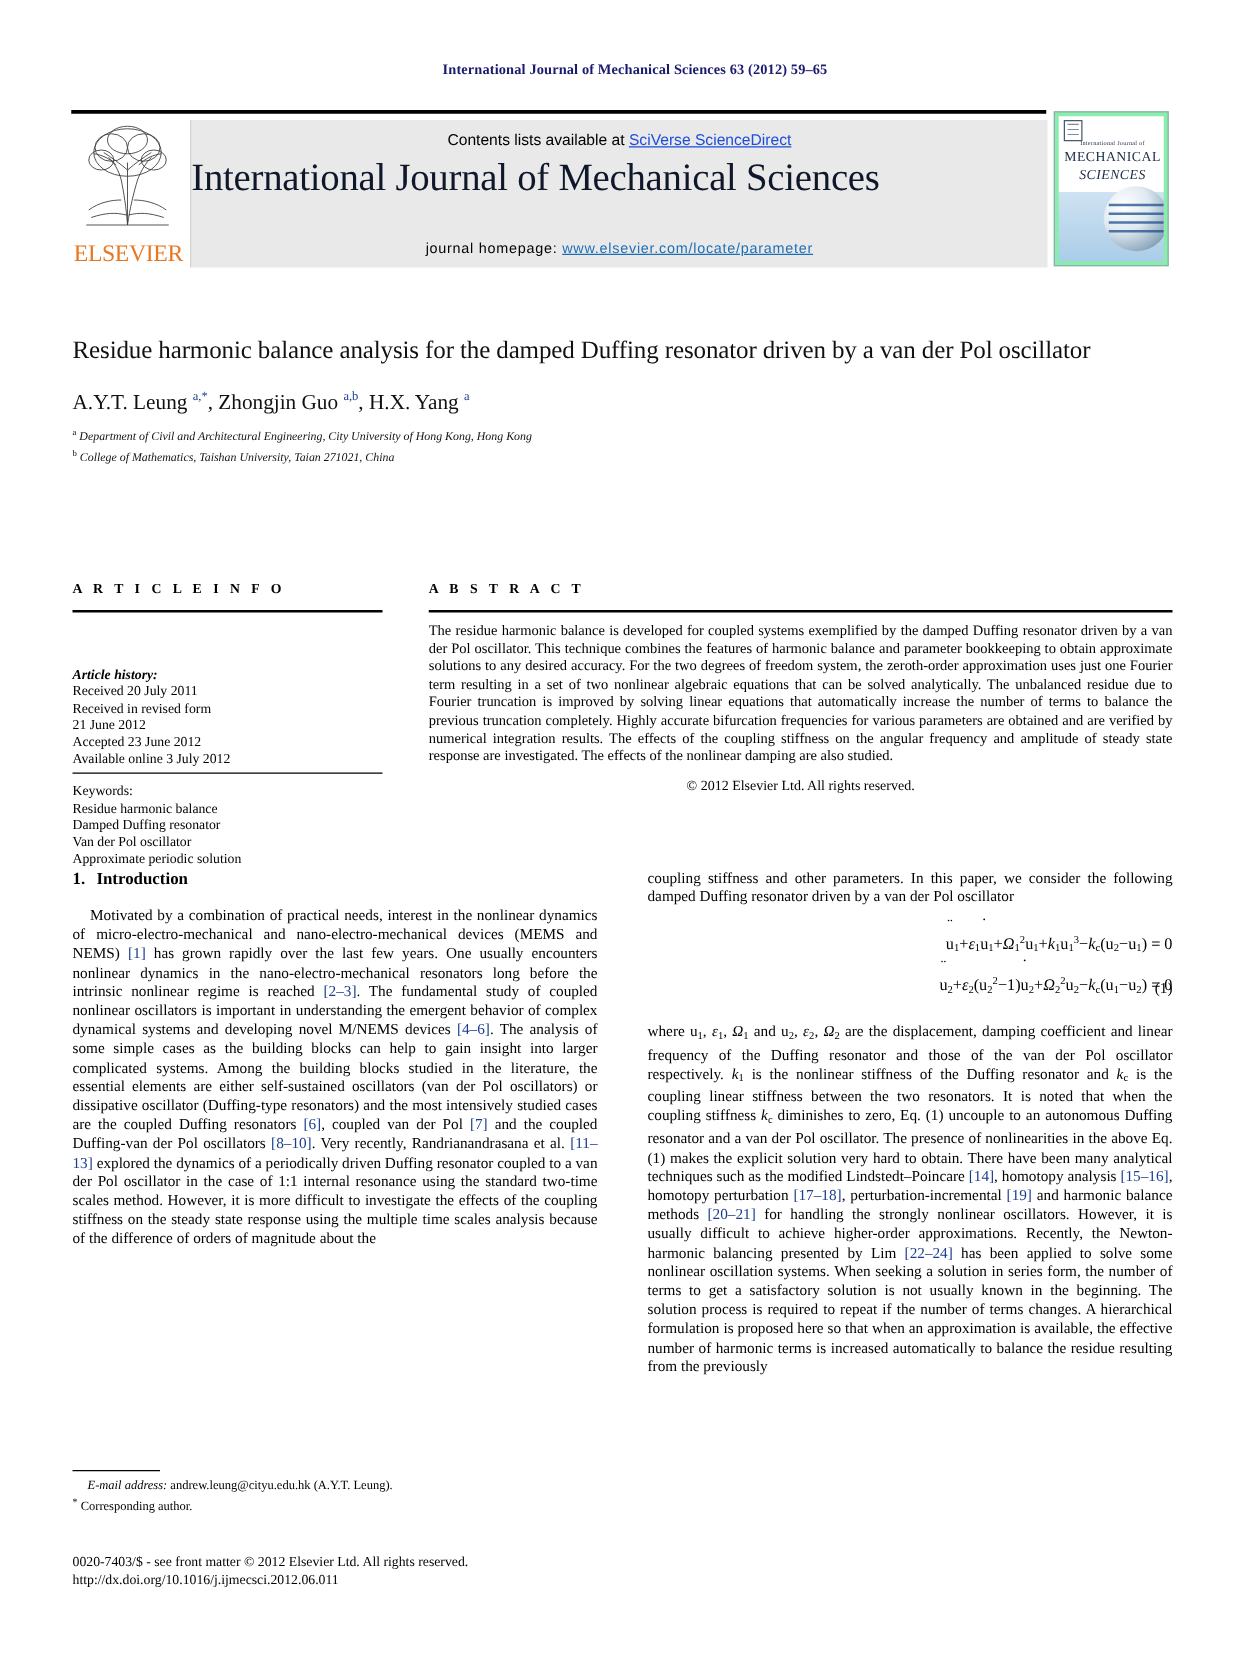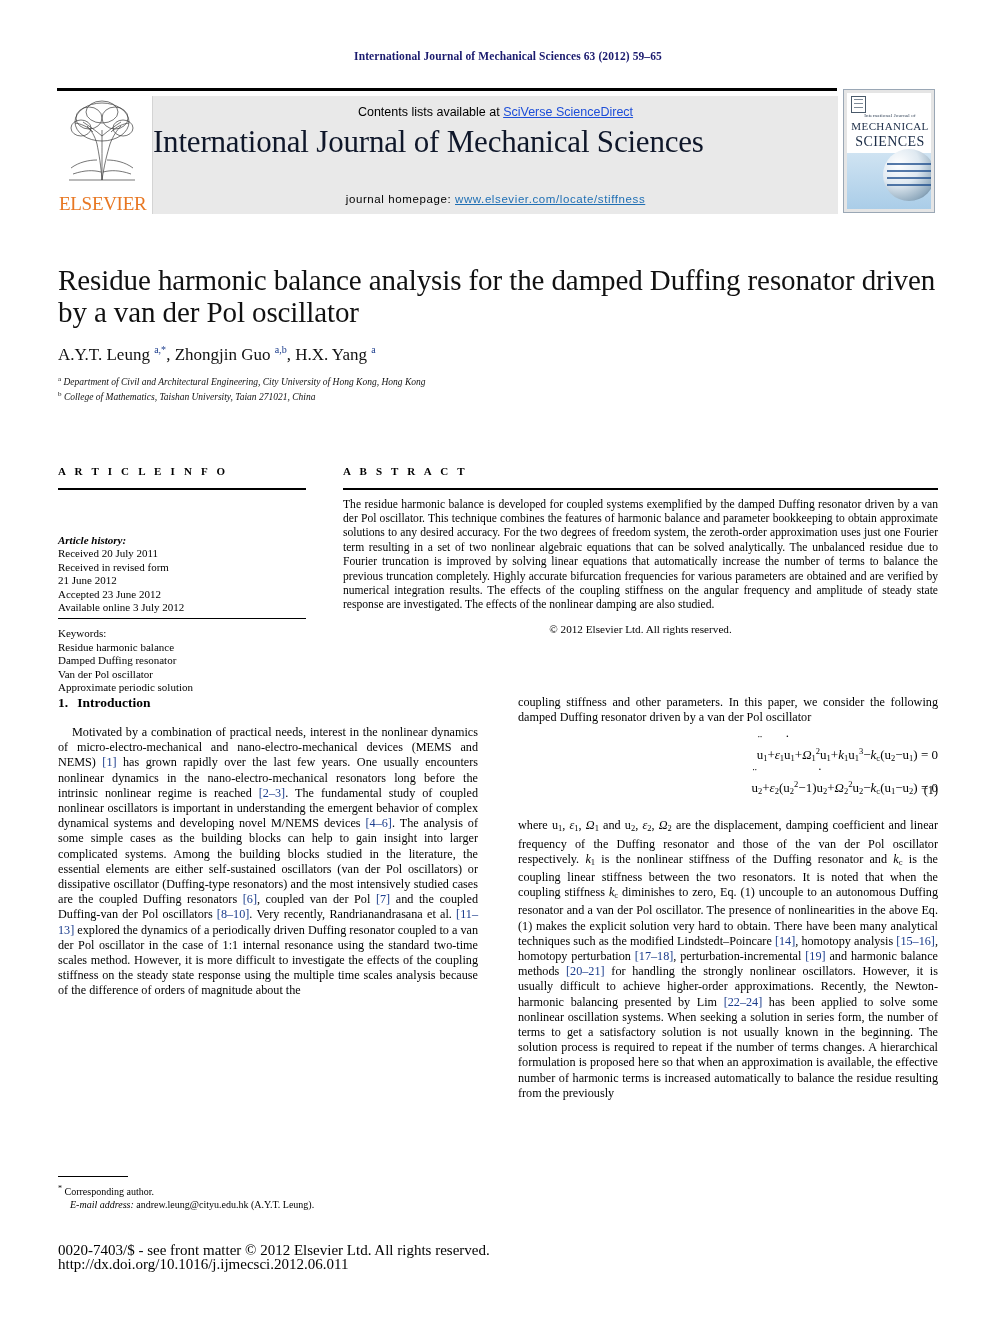--- a/index.html
+++ b/index.html
@@ -129,21 +129,21 @@
     color: #1f6fb4;
   }
 
   
   .cover {
     position: absolute;
     top: 1px;
     left: 786px;
     width: 92px;
     height: 124px;
-    background: #e5e5e5;
+    background: #86efac;
     border: 1px solid #9aa7b5;
     box-sizing: border-box;
     overflow: hidden;
   }
   .cover-inner {
     position: absolute;
     inset: 3px;
     background: linear-gradient(180deg, #ffffff 0%, #ffffff 52%, #cfe3f2 52%, #aacde8 100%);
     overflow: hidden;
   }
@@ -173,21 +173,21 @@
   }
   .cover-t1, .cover-t2 {
     position: absolute;
     left: 0; width: 86px;
     text-align: center;
     font-family: "Liberation Serif", serif;
     color: #1b2c46;
     letter-spacing: .4px;
   }
   .cover-t1 { top: 27px; font-size: 11px; }
-  .cover-t2 { top: 41px; font-size: 14px; }
+  .cover-t2 { top: 41px; font-size: 11px; font-style: italic; }
   .cover-arc {
     position: absolute;
     left: 36px; top: 56px;
     width: 52px; height: 52px;
     border-radius: 50%;
     background: radial-gradient(circle at 30% 30%, #ffffff 0%, #dfe9f1 40%, #8fa9bd 75%, #33506b 100%);
   }
   .cover-lines {
     position: absolute;
     left: 40px; top: 70px; width: 44px;
@@ -202,21 +202,21 @@
 
   
   .title-block {
     position: absolute;
     top: 264px;
     left: 58px;
     width: 880px;
   }
   .paper-title {
     font-family: "Liberation Serif", serif;
-    font-size: 29px;
+    font-size: 20px;
     line-height: 32px;
     color: #111;
     margin: 0;
     font-weight: normal;
     letter-spacing: -0.1px;
   }
   .authors {
     margin-top: 16px;
     font-family: "Liberation Serif", serif;
     font-size: 17px;
@@ -408,21 +408,21 @@
     line-height: 13px;
   }
   .fn sup { font-size: 8px; }
   .fn .em { font-style: italic; }
   .imprint {
     position: absolute;
     top: 1243px;
     left: 58px;
     width: 500px;
     font-family: "Liberation Serif", serif;
-    font-size: 15px;
+    font-size: 11px;
     line-height: 14px;
   }
 </style>
 </head>
 <body>
 
 <div class="page">
 
   <div class="running-head">International Journal of Mechanical Sciences 63 (2012) 59–65</div>
 
@@ -452,21 +452,21 @@
       </div>
       <div class="elsevier-word">ELSEVIER</div>
     </div>
 
     <div class="grey-panel">
       <div class="contents-line">
         <span>Contents lists available at </span><a class="sd" href="#">SciVerse ScienceDirect</a>
       </div>
       <div class="journal-title">International Journal of Mechanical Sciences</div>
       <div class="homepage-line">
-        <span>journal homepage: </span><a class="url" href="#">www.elsevier.com/locate/stiffness</a>
+        <span>journal homepage: </span><a class="url" href="#">www.elsevier.com/locate/parameter</a>
       </div>
     </div>
 
     <div class="cover">
       <div class="cover-inner">
         <div class="cover-els"></div>
         <div class="cover-supra">International Journal of</div>
         <div class="cover-t1">MECHANICAL</div>
         <div class="cover-t2">SCIENCES</div>
         <div class="cover-arc"></div>
@@ -537,26 +537,26 @@
           <span class="eq-num">(1)</span>
         </div>
       </div>
 
       <p class="body">where u<sub class="s">1</sub>, <i>ε</i><sub class="s">1</sub>, <i>Ω</i><sub class="s">1</sub> and u<sub class="s">2</sub>, <i>ε</i><sub class="s">2</sub>, <i>Ω</i><sub class="s">2</sub> are the displacement, damping coefficient and linear frequency of the Duffing resonator and those of the van der Pol oscillator respectively. <i>k</i><sub class="s">1</sub> is the nonlinear stiffness of the Duffing resonator and <i>k</i><sub class="s">c</sub> is the coupling linear stiffness between the two resonators. It is noted that when the coupling stiffness <i>k</i><sub class="s">c</sub> diminishes to zero, Eq. (1) uncouple to an autonomous Duffing resonator and a van der Pol oscillator. The presence of nonlinearities in the above Eq. (1) makes the explicit solution very hard to obtain. There have been many analytical techniques such as the modified Lindstedt–Poincare <span class="ref">[14]</span>, homotopy analysis <span class="ref">[15–16]</span>, homotopy perturbation <span class="ref">[17–18]</span>, perturbation-incremental <span class="ref">[19]</span> and harmonic balance methods <span class="ref">[20–21]</span> for handling the strongly nonlinear oscillators. However, it is usually difficult to achieve higher-order approximations. Recently, the Newton-harmonic balancing presented by Lim <span class="ref">[22–24]</span> has been applied to solve some nonlinear oscillation systems. When seeking a solution in series form, the number of terms to get a satisfactory solution is not usually known in the beginning. The solution process is required to repeat if the number of terms changes. A hierarchical formulation is proposed here so that when an approximation is available, the effective number of harmonic terms is increased automatically to balance the residue resulting from the previously</p>
     </div>
   </div>
 
   <div class="footnote-area">
     <div class="fn-rule"></div>
-    <div class="fn">
-      <sup>*</sup> <span>Corresponding author.</span>
-    </div>
     <div class="fn" style="padding-left:12px">
       <span class="em">E-mail address:</span>
       <a href="#" style="color:#000;text-decoration:none">andrew.leung@cityu.edu.hk (A.Y.T. Leung).</a>
+    </div>
+    <div class="fn">
+      <sup>*</sup> <span>Corresponding author.</span>
     </div>
   </div>
 
   <div class="imprint">
     <div>0020-7403/$ - see front matter © 2012 Elsevier Ltd. All rights reserved.</div>
     <div><a href="#" style="color:#000;text-decoration:none">http://dx.doi.org/10.1016/j.ijmecsci.2012.06.011</a></div>
   </div>
 
 </div>
 

